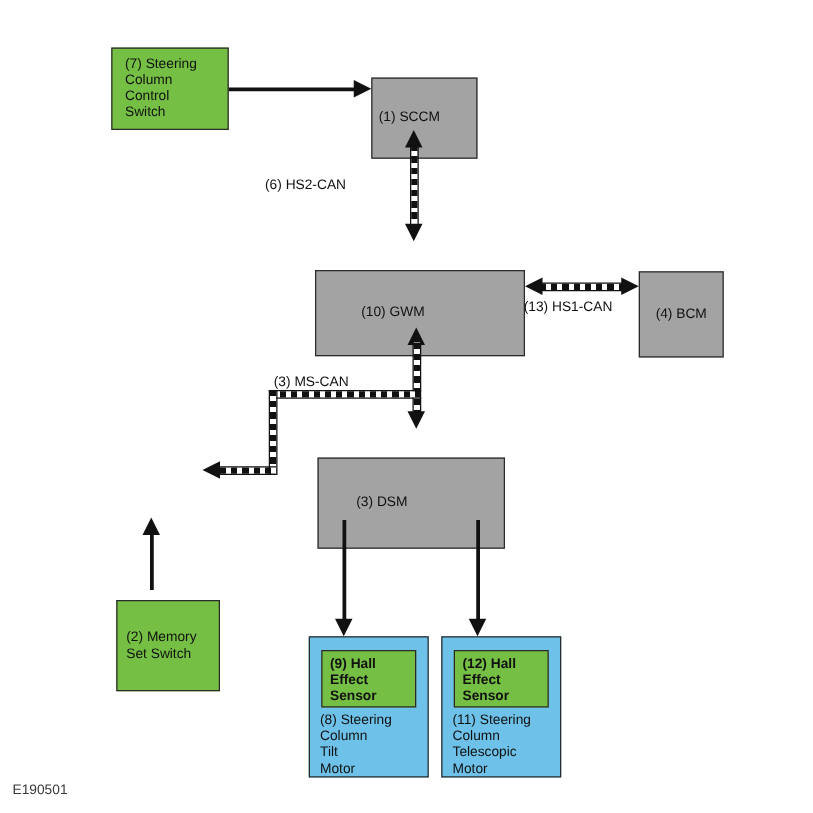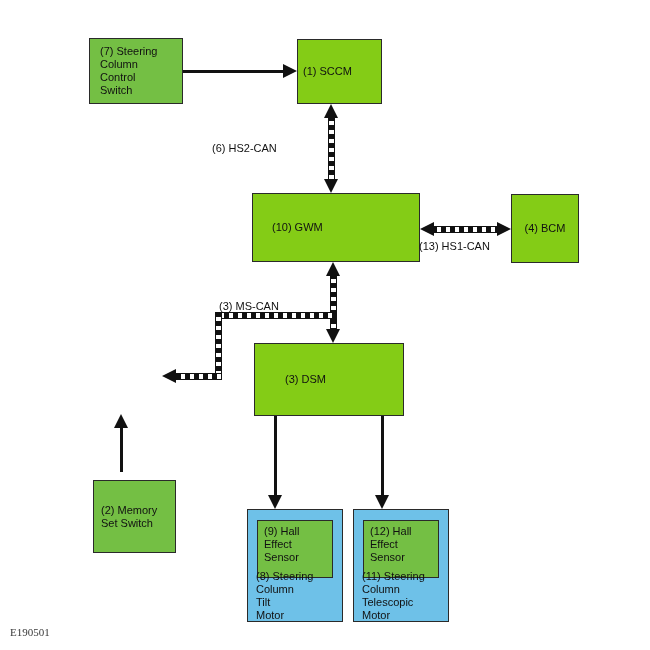--- a/index.html
+++ b/index.html
@@ -15,37 +15,36 @@
     position: absolute;
     box-sizing: border-box;
     border: 1.6px solid #2a2a2a;
     color: #111;
     font-size: 11px;
     line-height: 13px;
     display: flex;
     align-items: center;
     white-space: pre-line;
   }
-  .yellow { background: #84cc16; }
+  .yellow { background: #a3a3a3; margin-top: 23px; }
   .green  { background: #74BF44; }
   .blue   { background: #6EC1E8; }
   .center-h { justify-content: center; }
   .bus-label {
     position: absolute;
     font-size: 11px;
     line-height: 12px;
     color: #111;
     white-space: nowrap;
   }
   .figure-id {
     position: absolute;
     font-size: 11px;
     color: #3a3a3a;
     white-space: nowrap;
-    font-family: Liberation Serif, serif;
   }
   
   .solid-h { position: absolute; height: 3px; background: #111; }
   .solid-v { position: absolute; width: 3px;  background: #111; }
   .dash-h {
     position: absolute; height: 7px; box-sizing: border-box;
     border-top: 1.5px solid #111; border-bottom: 1.5px solid #111;
     background: repeating-linear-gradient(to right, #111 0 5px, #fff 5px 9px);
   }
   .dash-v {
@@ -59,45 +58,46 @@
   .ah-left  { border-top: 7px solid transparent; border-bottom: 7px solid transparent; border-right: 14px solid #111; }
   .ah-up    { border-left: 7px solid transparent; border-right: 7px solid transparent; border-bottom: 14px solid #111; }
   .ah-down  { border-left: 7px solid transparent; border-right: 7px solid transparent; border-top: 14px solid #111; }
   
   .motor-box { display: block; padding: 0; }
   .sensor-box {
     position: absolute;
     box-sizing: border-box;
     border: 1.6px solid #2a2a2a;
     background: #74BF44;
-    left: 9px; top: 10px; width: 76px; height: 58px;
+    left: 9px; top: 10px; width: 76px; height: 46px;
     padding: 4px 0 0 6px;
     font-size: 11px; line-height: 13px;
     white-space: pre-line;
+    font-weight: bold;
   }
   .motor-label {
     position: absolute;
     left: 8px; top: 60px;
     font-size: 11px; line-height: 13px;
     white-space: pre-line;
   }
 </style>
 </head>
 <body>
 
 <div id="canvas">
 
   <div class="box green" style="left:89px; top:38px; width:94px; height:66px; padding-left:10px;">(7) Steering
 Column
 Control
 Switch</div>
 
   <div class="box yellow" style="left:297px; top:39px; width:85px; height:65px; padding-left:5px;">(1) SCCM</div>
 
-  <div class="box yellow" style="left:252px; top:193px; width:168px; height:69px; padding-left:19px;">(10) GWM</div>
+  <div class="box yellow" style="left:252px; top:193px; width:168px; height:69px; padding-left:36px;">(10) GWM</div>
 
   <div class="box yellow center-h" style="left:511px; top:194px; width:68px; height:69px;">(4) BCM</div>
 
   <div class="box yellow" style="left:254px; top:343px; width:150px; height:73px; padding-left:30px;">(3) DSM</div>
 
 
   <div class="box green" style="left:93px; top:480px; width:83px; height:73px; padding-left:7px;">(2) Memory
 Set Switch</div>
 
   <div class="box blue motor-box" style="left:247px; top:509px; width:96px; height:113px;">

